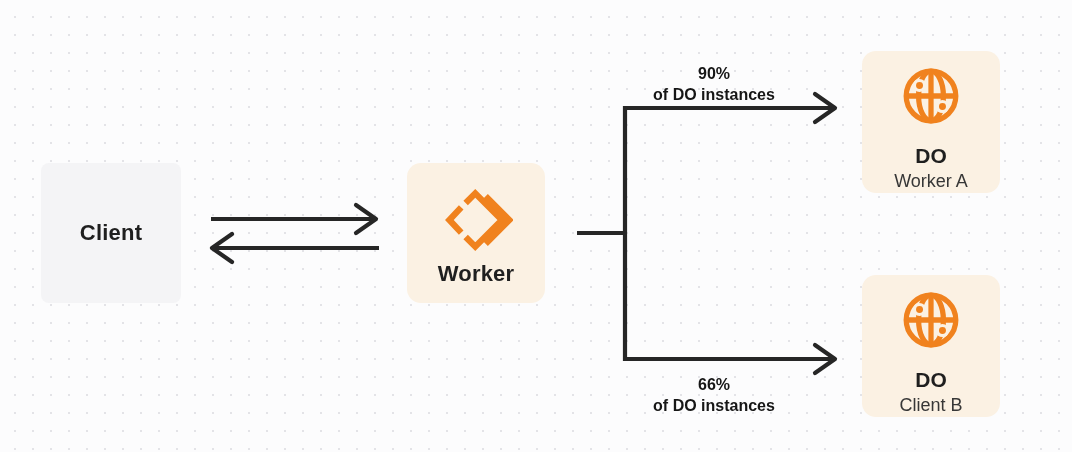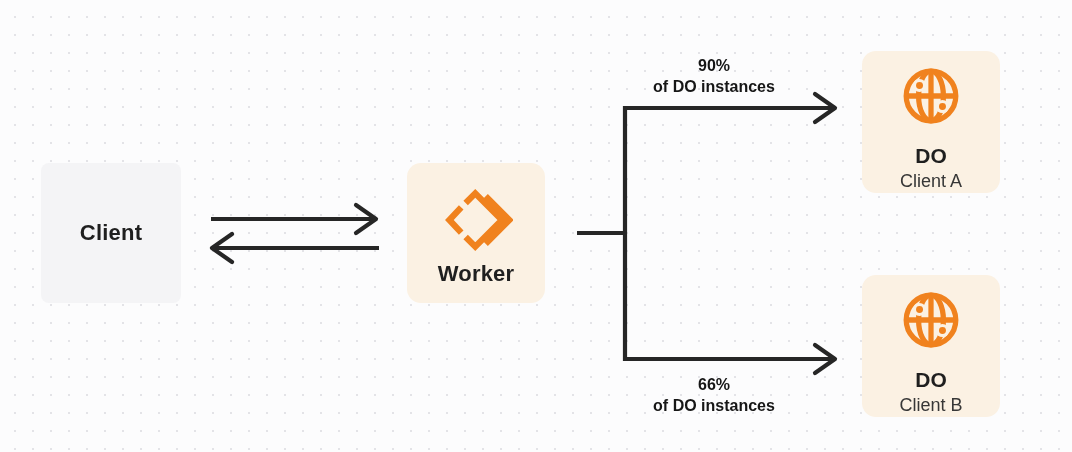--- a/index.html
+++ b/index.html
@@ -90,21 +90,21 @@
   .split-label {
     position: absolute;
     left: 604px;
     width: 220px;
     text-align: center;
     font-size: 16px;
     font-weight: bold;
     color: #161616;
     line-height: 21px;
   }
-  .split-label-top { top: 55px; }
+  .split-label-top { top: 63px; }
   .split-label-bottom { top: 374px; }
 </style>
 </head>
 <body>
 
 <div class="canvas">
 
   <svg class="connectors" viewBox="0 0 1072 452" xmlns="http://www.w3.org/2000/svg" aria-hidden="true">
 
     <g>
@@ -169,21 +169,21 @@
           <line x1="50" y1="10" x2="50" y2="90"></line>
           <ellipse cx="50" cy="50" rx="20" ry="40"></ellipse>
         </g>
         <circle cx="31.5" cy="33" r="10.5" fill="#fbf1e3"></circle>
         <circle cx="68.5" cy="67" r="10.5" fill="#fbf1e3"></circle>
         <circle cx="31.5" cy="33" r="5.6" fill="#f0821e"></circle>
         <circle cx="68.5" cy="67" r="5.6" fill="#f0821e"></circle>
       </svg>
     </span>
     <span class="do-title">DO</span>
-    <span class="do-subtitle">Client A</span>
+    <span class="do-subtitle">Worker A</span>
   </div>
 
   <div class="node node-do node-do-b">
     <span>
       <svg class="globe-icon-svg" viewBox="0 0 100 100" xmlns="http://www.w3.org/2000/svg" aria-hidden="true">
         <g stroke="#f0821e" stroke-width="8.5" fill="none">
           <circle cx="50" cy="50" r="40"></circle>
           <line x1="10" y1="50" x2="90" y2="50"></line>
           <line x1="50" y1="10" x2="50" y2="90"></line>
           <ellipse cx="50" cy="50" rx="20" ry="40"></ellipse>

